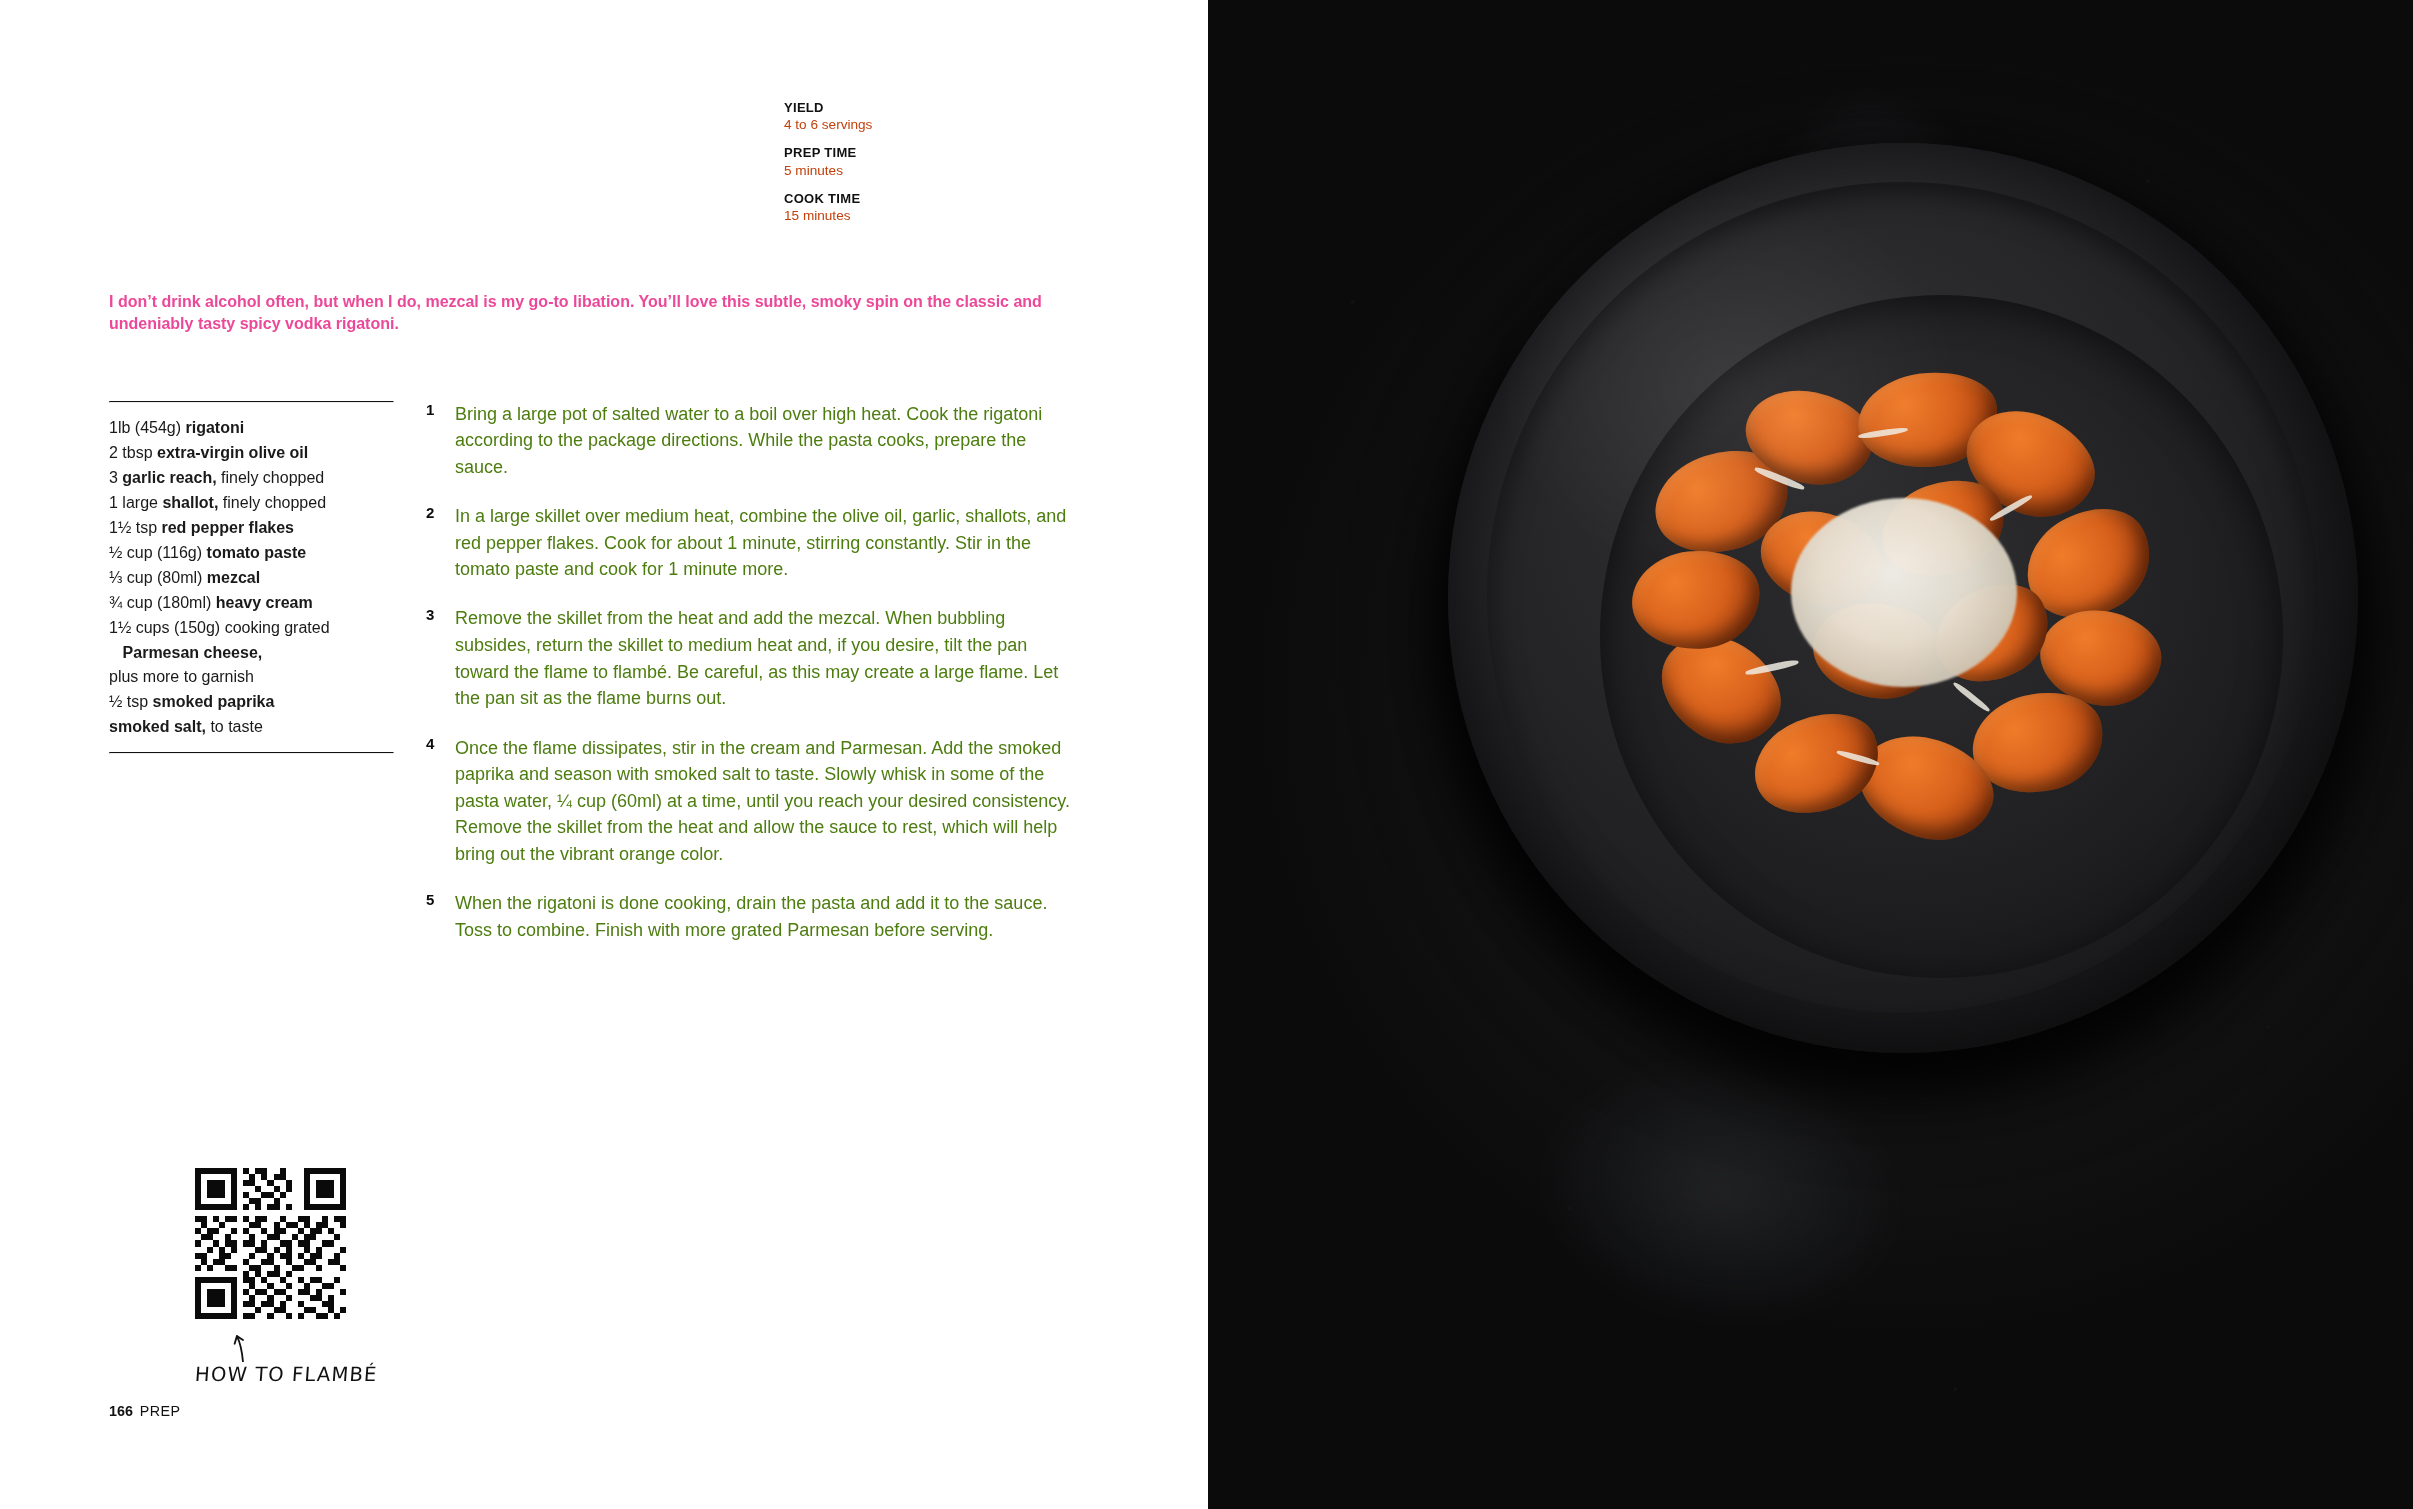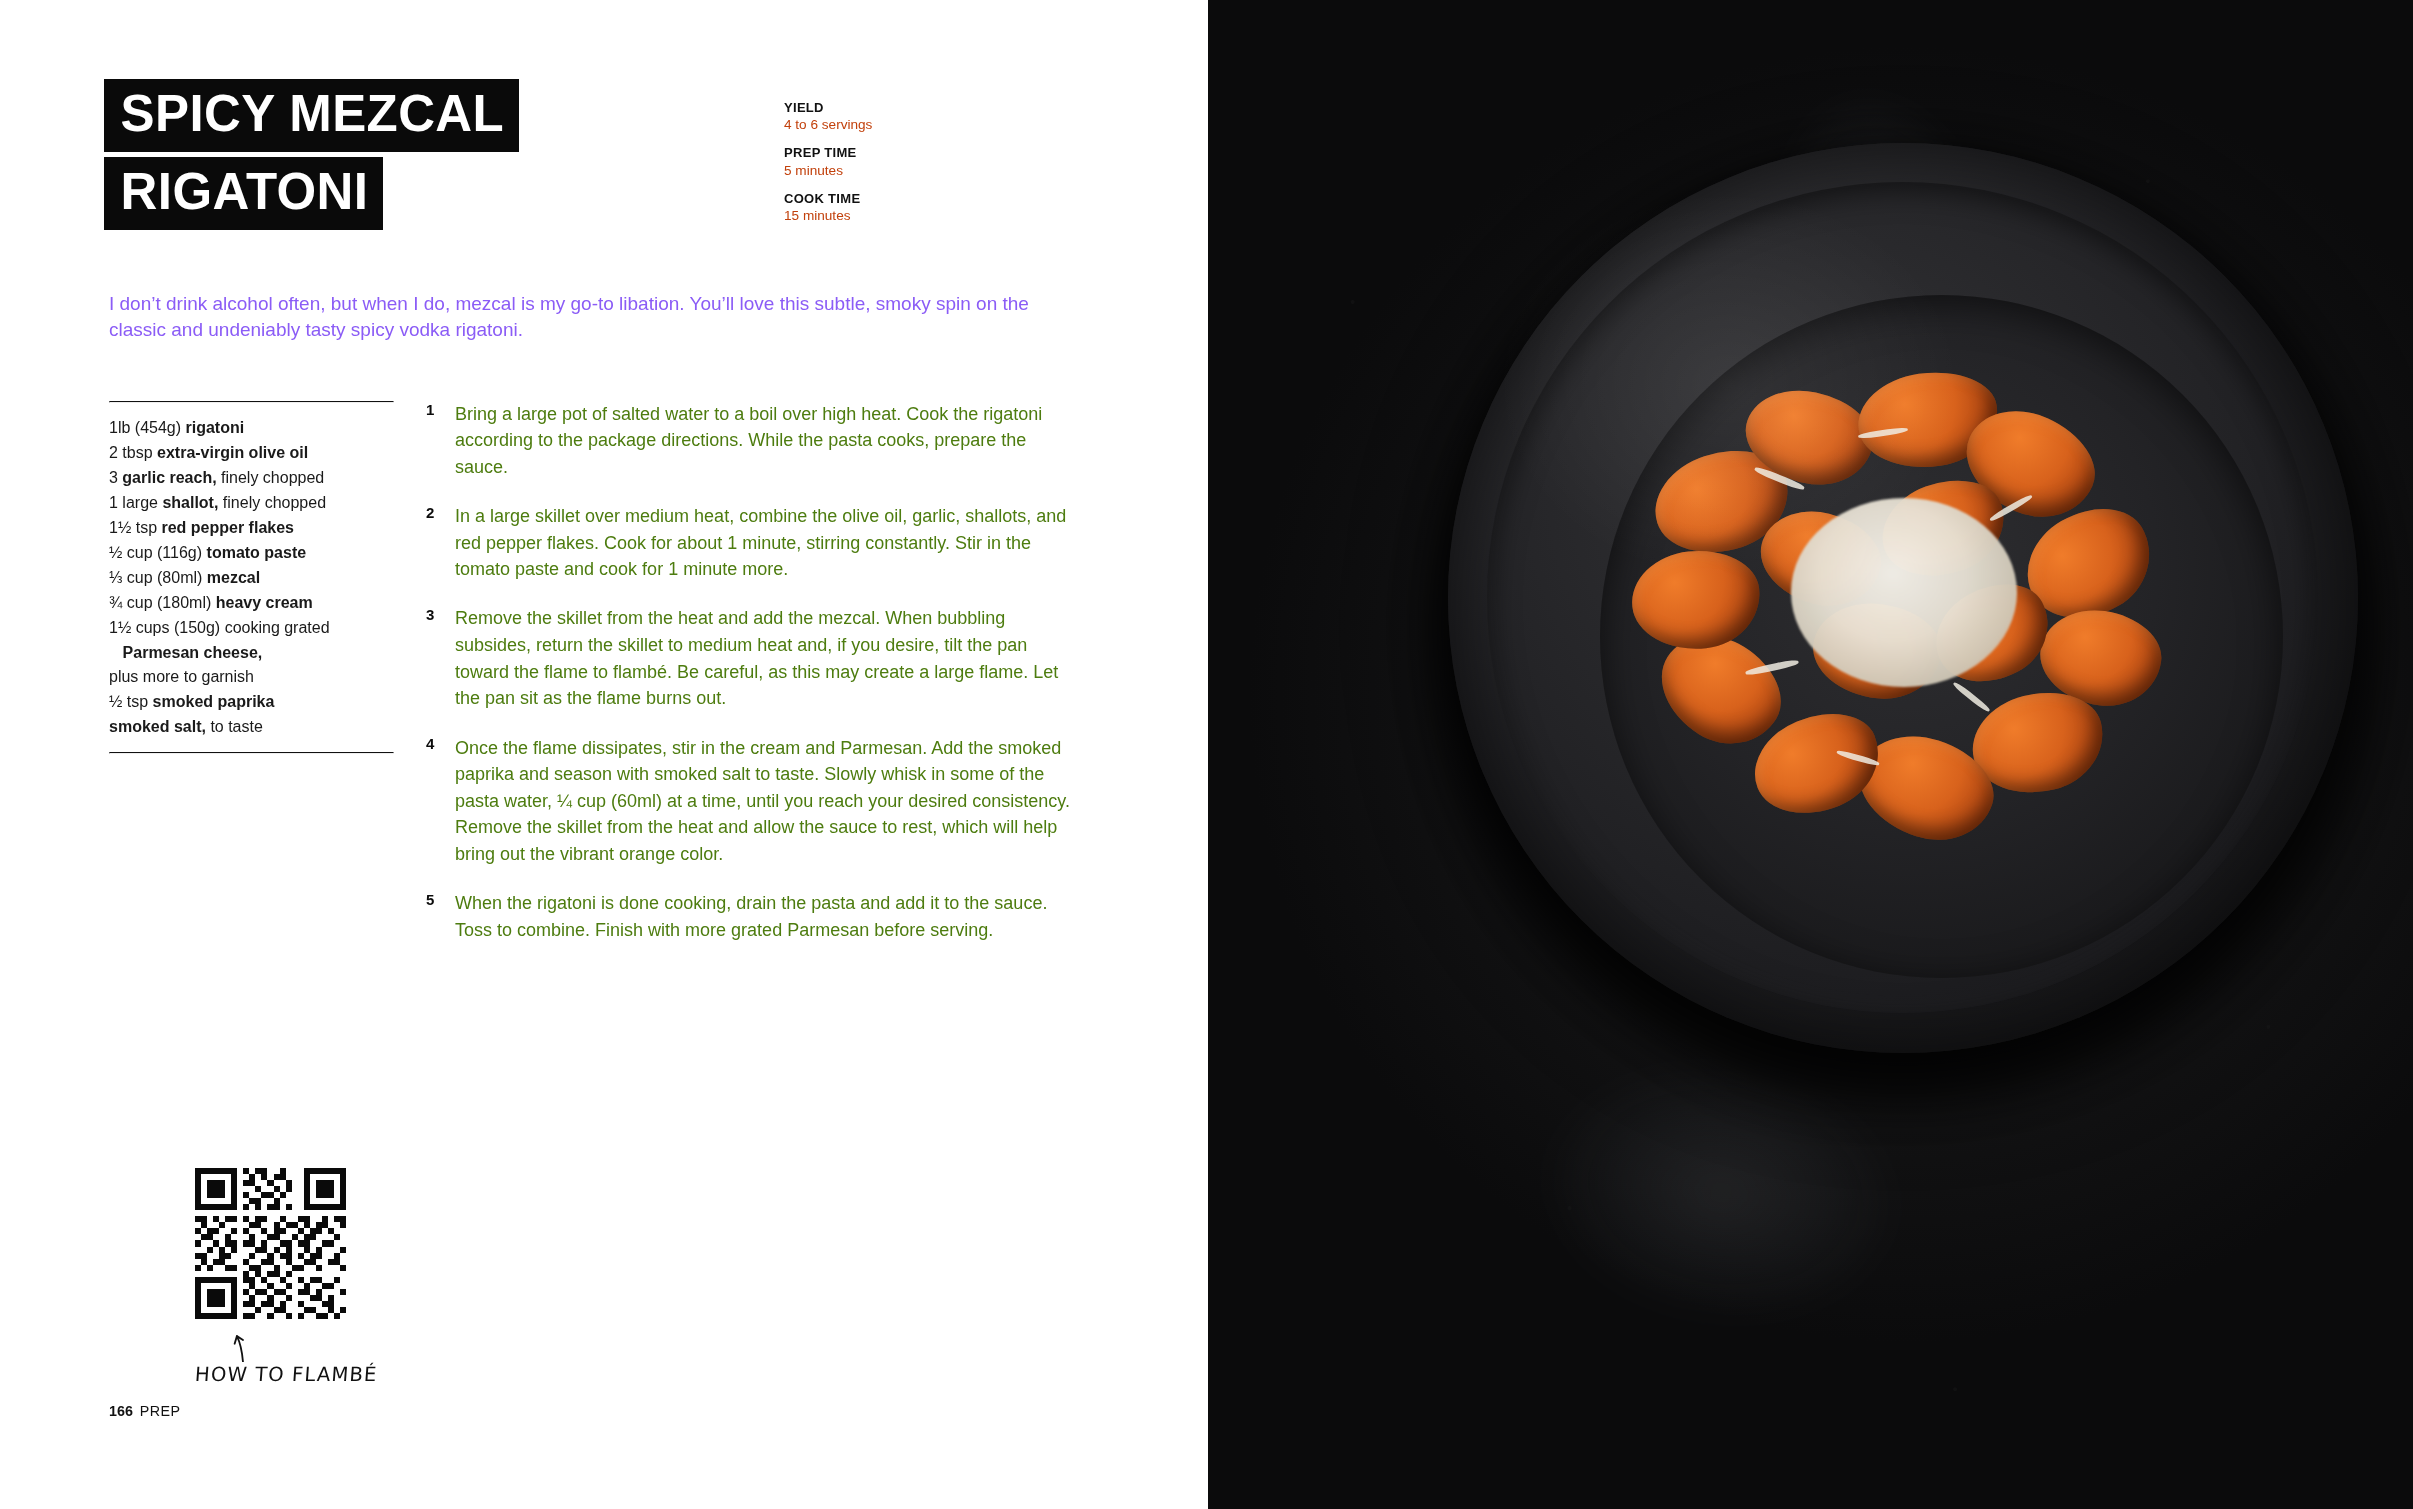--- a/index.html
+++ b/index.html
@@ -59,24 +59,24 @@
   .meta-value {
     font-size: 13.6px;
     font-weight: 400;
     color: #c2410c;
   }
 
   .intro {
     position: absolute;
     left: 109px; top: 291px;
     width: 963px;
-    font-size: 19px;
-    font-weight: 400;
+    font-size: 16px;
+    font-weight: 700;
     line-height: 1.38;
-    color: #8b5cf6;
+    color: #ec4899;
   }
 
   .columns {
     position: absolute;
     left: 109px; top: 393px;
     width: 974px;
     display: flex;
     gap: 32px;
   }
 
@@ -266,25 +266,20 @@
     background: radial-gradient(ellipse at 50% 50%, rgba(255,255,255,0.07) 0%, rgba(255,255,255,0) 70%);
   }
 </style>
 </head>
 <body>
 
 <div class="page">
 
   <div class="left-page">
 
-    <div class="title-block">
-      <div class="title-line">SPICY MEZCAL</div>
-      <br>
-      <div class="title-line title-line-2">RIGATONI</div>
-    </div>
 
     <div class="meta">
       <div class="meta-group">
         <div class="meta-label">YIELD</div>
         <div class="meta-value">4 to 6 servings</div>
       </div>
       <div class="meta-group">
         <div class="meta-label">PREP TIME</div>
         <div class="meta-value">5 minutes</div>
       </div>

